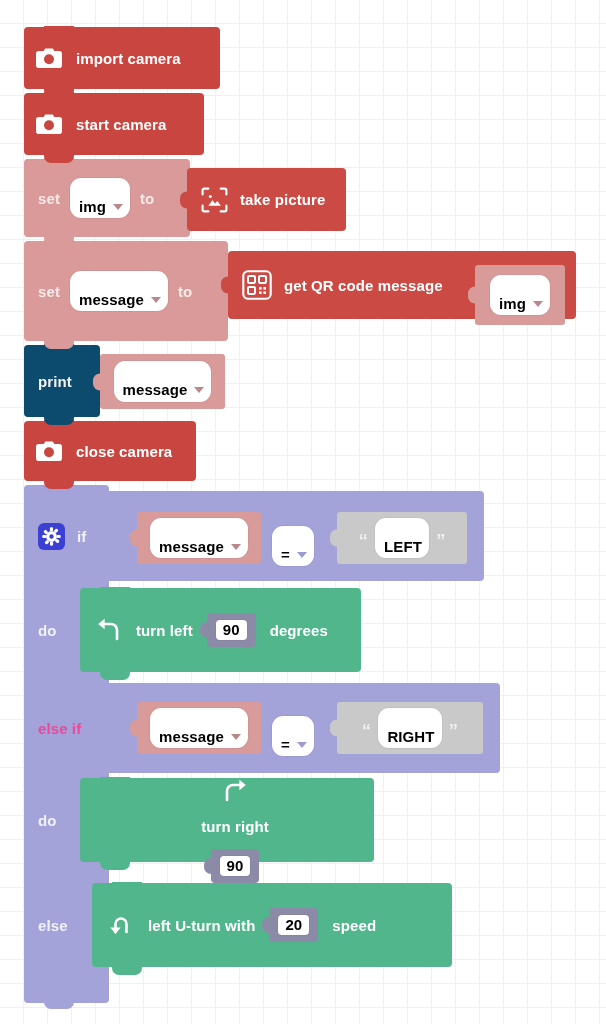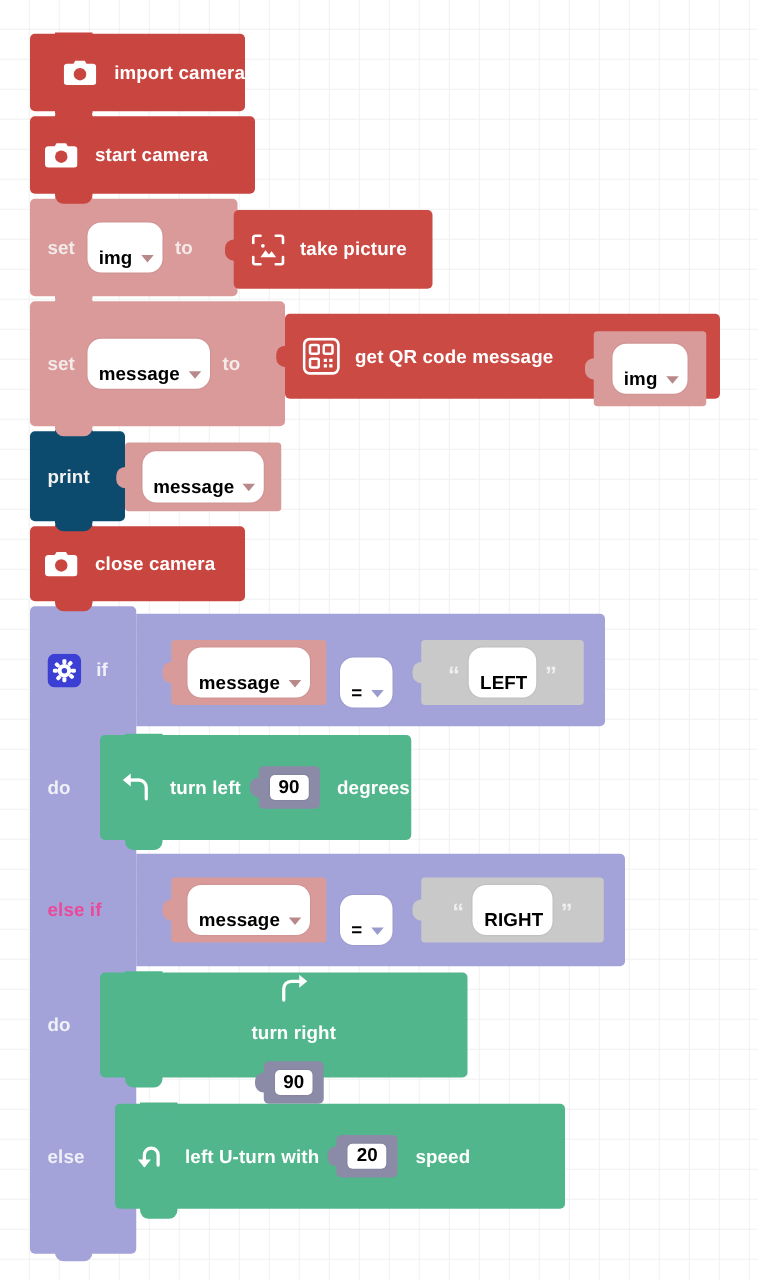--- a/index.html
+++ b/index.html
@@ -77,21 +77,21 @@
   svg{display:block;}
 
   
   .cwrap{position:absolute;}
 </style>
 </head>
 <body>
 
 <div id="canvas">
 
-  <div class="blk stmt c-red notch-top notch-bot" style="left:24px;top:27px;width:172px;height:62px;padding-left:12px;justify-content:flex-end;">
+  <div class="blk stmt c-red notch-top notch-bot" style="left:24px;top:27px;width:196px;height:62px;padding-left:12px;">
     <span class="ico" style="margin-right:14px;">
       <svg width="26" height="22" viewBox="0 0 26 22">
           <path fill="#fff" d="M9.2 1.6h7.6l1.5 2.4h4.9A2.8 2.8 0 0 1 26 6.8v11.4A2.8 2.8 0 0 1 23.2 21H2.8A2.8 2.8 0 0 1 0 18.2V6.8A2.8 2.8 0 0 1 2.8 4h4.9z"></path>
           <circle cx="13" cy="12.3" r="5" fill="#c9453f"></circle>
         </svg>
     </span>
     <span class="lbl">import camera</span>
   </div>
 
   <div class="blk stmt c-red notch-top notch-bot" style="left:24px;top:93px;width:180px;height:62px;padding-left:12px;">
@@ -219,21 +219,21 @@
   </div>
   <div class="blk c-greyblk plug" style="left:337px;top:512px;width:130px;height:52px;border-radius:3px;justify-content:center;gap:7px;">
     <span class="q">“</span>
     <span class="field">LEFT</span>
     <span class="q">”</span>
   </div>
 
   <div class="blk" style="left:24px;top:605px;width:80px;height:50px;background:transparent;padding-left:14px;">
     <span class="lbl" style="color:#f0f0f8;">do</span>
   </div>
-  <div class="blk c-green notch-top notch-bot" style="left:80px;top:588px;width:249px;height:84px;padding-left:16px;gap:14px;border-radius:4px;">
+  <div class="blk c-green notch-top notch-bot" style="left:80px;top:588px;width:281px;height:84px;padding-left:16px;gap:14px;border-radius:4px;">
     <span class="ico">
       <svg width="26" height="26" viewBox="0 0 26 26">
         <path fill="none" stroke="#fff" stroke-width="2.6" stroke-linecap="round" d="M21 22V13a6 6 0 0 0-6-6H7"></path>
         <path fill="#fff" d="M8.6 1.8L2.2 7l6.4 5.2z"></path>
       </svg>
     </span>
     <span class="lbl">turn left</span>
     <span class="numsock">
       <span class="field num">90</span>
     </span>

